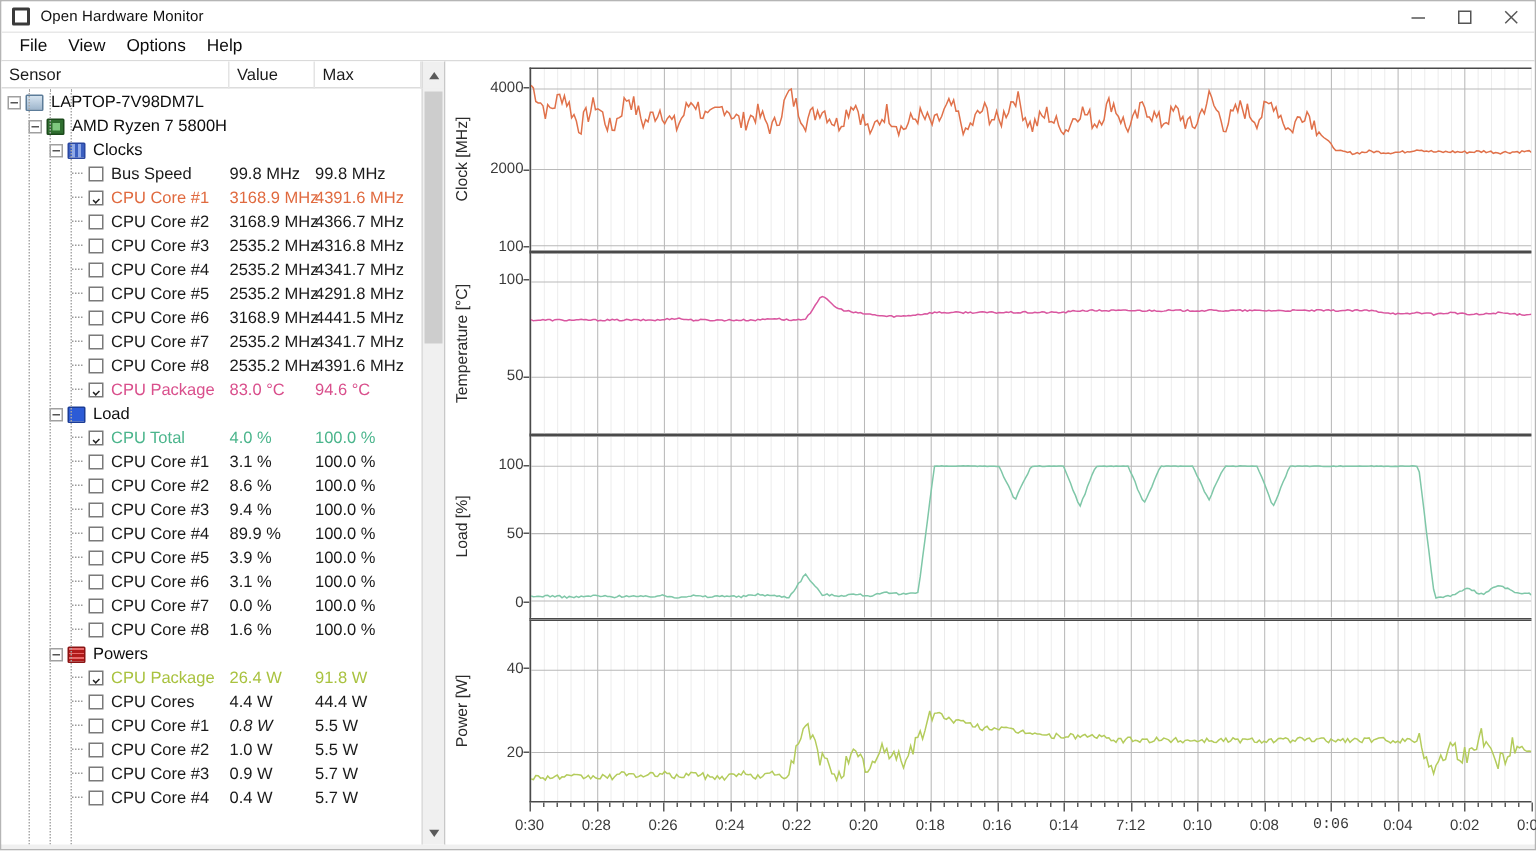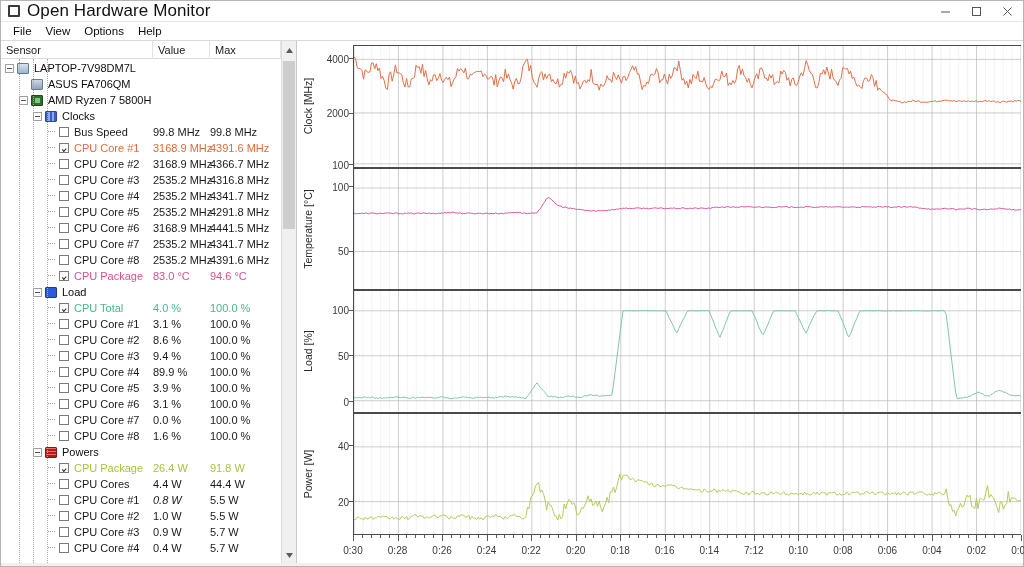--- a/index.html
+++ b/index.html
@@ -28,21 +28,21 @@
   }
   .titlebar-icon {
     width: 12px; height: 12px;
     margin-left: 7px; margin-right: 7px;
     background: #ffffff;
     border: 2px solid #3a3a3a;
     border-radius: 1px;
     flex: none;
   }
   .titlebar-text {
-    font-size: 17px; color: #111;
+    font-size: 10px; color: #111;
     letter-spacing: 0.1px;
   }
   .winbtns { margin-left: auto; display: flex; height: 21px; }
   .winbtn {
     width: 31px; height: 21px;
     display: flex; align-items: center; justify-content: center;
     color: #4a4a4a; font-size: 11px;
   }
   .winbtn svg { display: block; }
   
@@ -270,30 +270,20 @@
             </svg>
         </div>
       </div>
       <div class="tree-body" id="tree-body">
           <div class="row">
             <div class="cell-name">
               <div class="indent" style="width: 4px;"></div>
               <div class="exp"></div>
               <div class="ico ico-computer"></div>
               <span class="label" style="color: rgb(13, 13, 13);">LAPTOP-7V98DM7L</span>
-            </div>
-            <div class="val" style="color: rgb(13, 13, 13);"></div>
-            <div class="max" style="color: rgb(13, 13, 13);"></div>
-          </div>
-          <div class="row">
-            <div class="cell-name">
-              <div class="indent" style="width: 18px;"></div>
-              <div class="exp-spacer"></div>
-              <div class="ico ico-mb"></div>
-              <span class="label" style="color: rgb(13, 13, 13);">ASUS FA706QM</span>
             </div>
             <div class="val" style="color: rgb(13, 13, 13);"></div>
             <div class="max" style="color: rgb(13, 13, 13);"></div>
           </div>
           <div class="row">
             <div class="cell-name">
               <div class="indent" style="width: 18px;"></div>
               <div class="exp"></div>
               <div class="ico ico-cpu"></div>
               <span class="label" style="color: rgb(13, 13, 13);">AMD Ryzen 7 5800H</span>
@@ -1039,21 +1029,21 @@
             <div class="tickmark minor" style="left: 69.3333%;"></div>
             <div class="tickmark minor" style="left: 70.6667%;"></div>
             <div class="tickmark minor" style="left: 72%;"></div>
             <div class="tickmark major" style="left: 73.3333%;"></div>
             <div class="xtick-lbl" style="left: 73.3333%;">0:08</div>
             <div class="tickmark minor" style="left: 74.6667%;"></div>
             <div class="tickmark minor" style="left: 76%;"></div>
             <div class="tickmark minor" style="left: 77.3333%;"></div>
             <div class="tickmark minor" style="left: 78.6667%;"></div>
             <div class="tickmark major" style="left: 80%;"></div>
-            <div class="xtick-lbl" style="left: 80%;">0:06</div>
+            <div class="xtick-lbl" style="left: 80%; font-family: Liberation Mono, monospace;">0:06</div>
             <div class="tickmark minor" style="left: 81.3333%;"></div>
             <div class="tickmark minor" style="left: 82.6667%;"></div>
             <div class="tickmark minor" style="left: 84%;"></div>
             <div class="tickmark minor" style="left: 85.3333%;"></div>
             <div class="tickmark major" style="left: 86.6667%;"></div>
             <div class="xtick-lbl" style="left: 86.6667%;">0:04</div>
             <div class="tickmark minor" style="left: 88%;"></div>
             <div class="tickmark minor" style="left: 89.3333%;"></div>
             <div class="tickmark minor" style="left: 90.6667%;"></div>
             <div class="tickmark minor" style="left: 92%;"></div>

